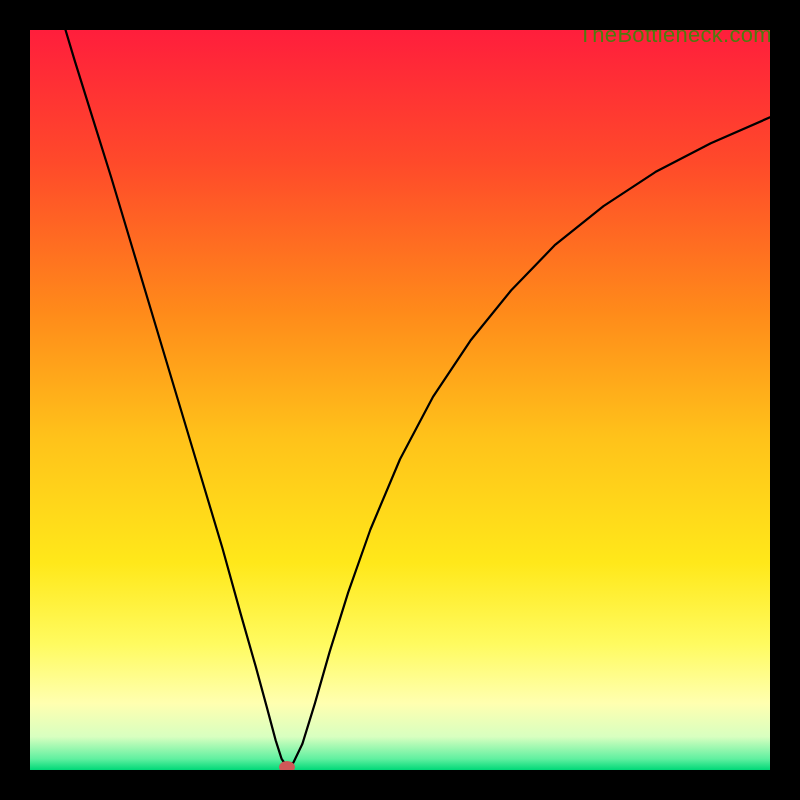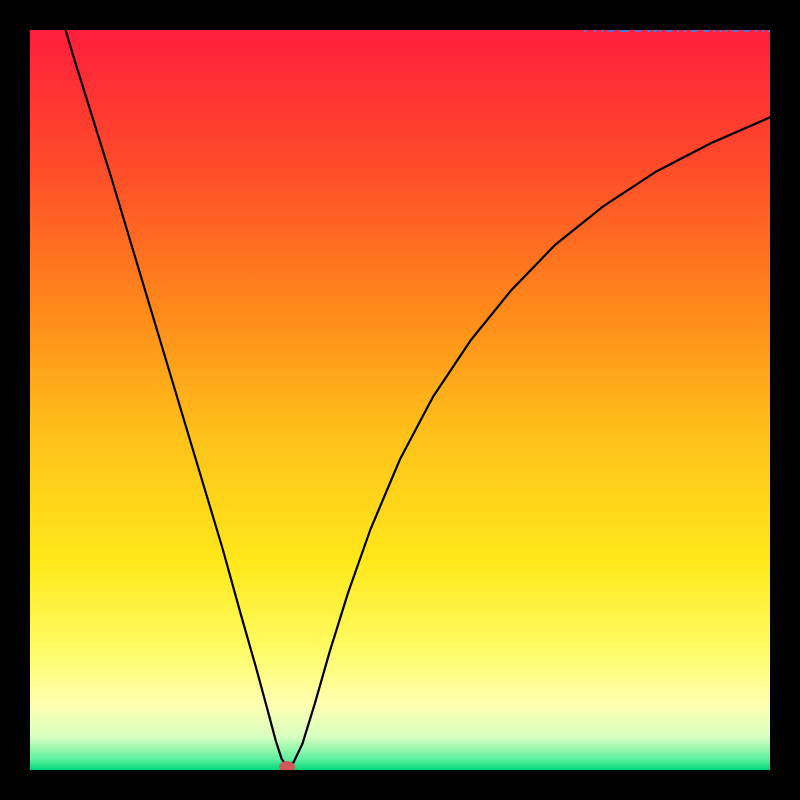--- a/index.html
+++ b/index.html
@@ -6,23 +6,23 @@
   body {
     width: 800px;
     height: 800px;
     background: #000;
     position: relative;
     font-family: Arial, sans-serif;
     overflow: hidden;
   }
   .watermark {
     position: absolute;
-    top: 12px;
+    top: 22px;
     right: 28px;
-    color: #3b82f6;
+    color: #4d7c0f;
     font-size: 22px;
     font-weight: 500;
     z-index: 3;
     letter-spacing: 0.3px;
   }
   .plot-area {
     position: absolute;
     left: 30px;
     top: 30px;
     width: 740px;

